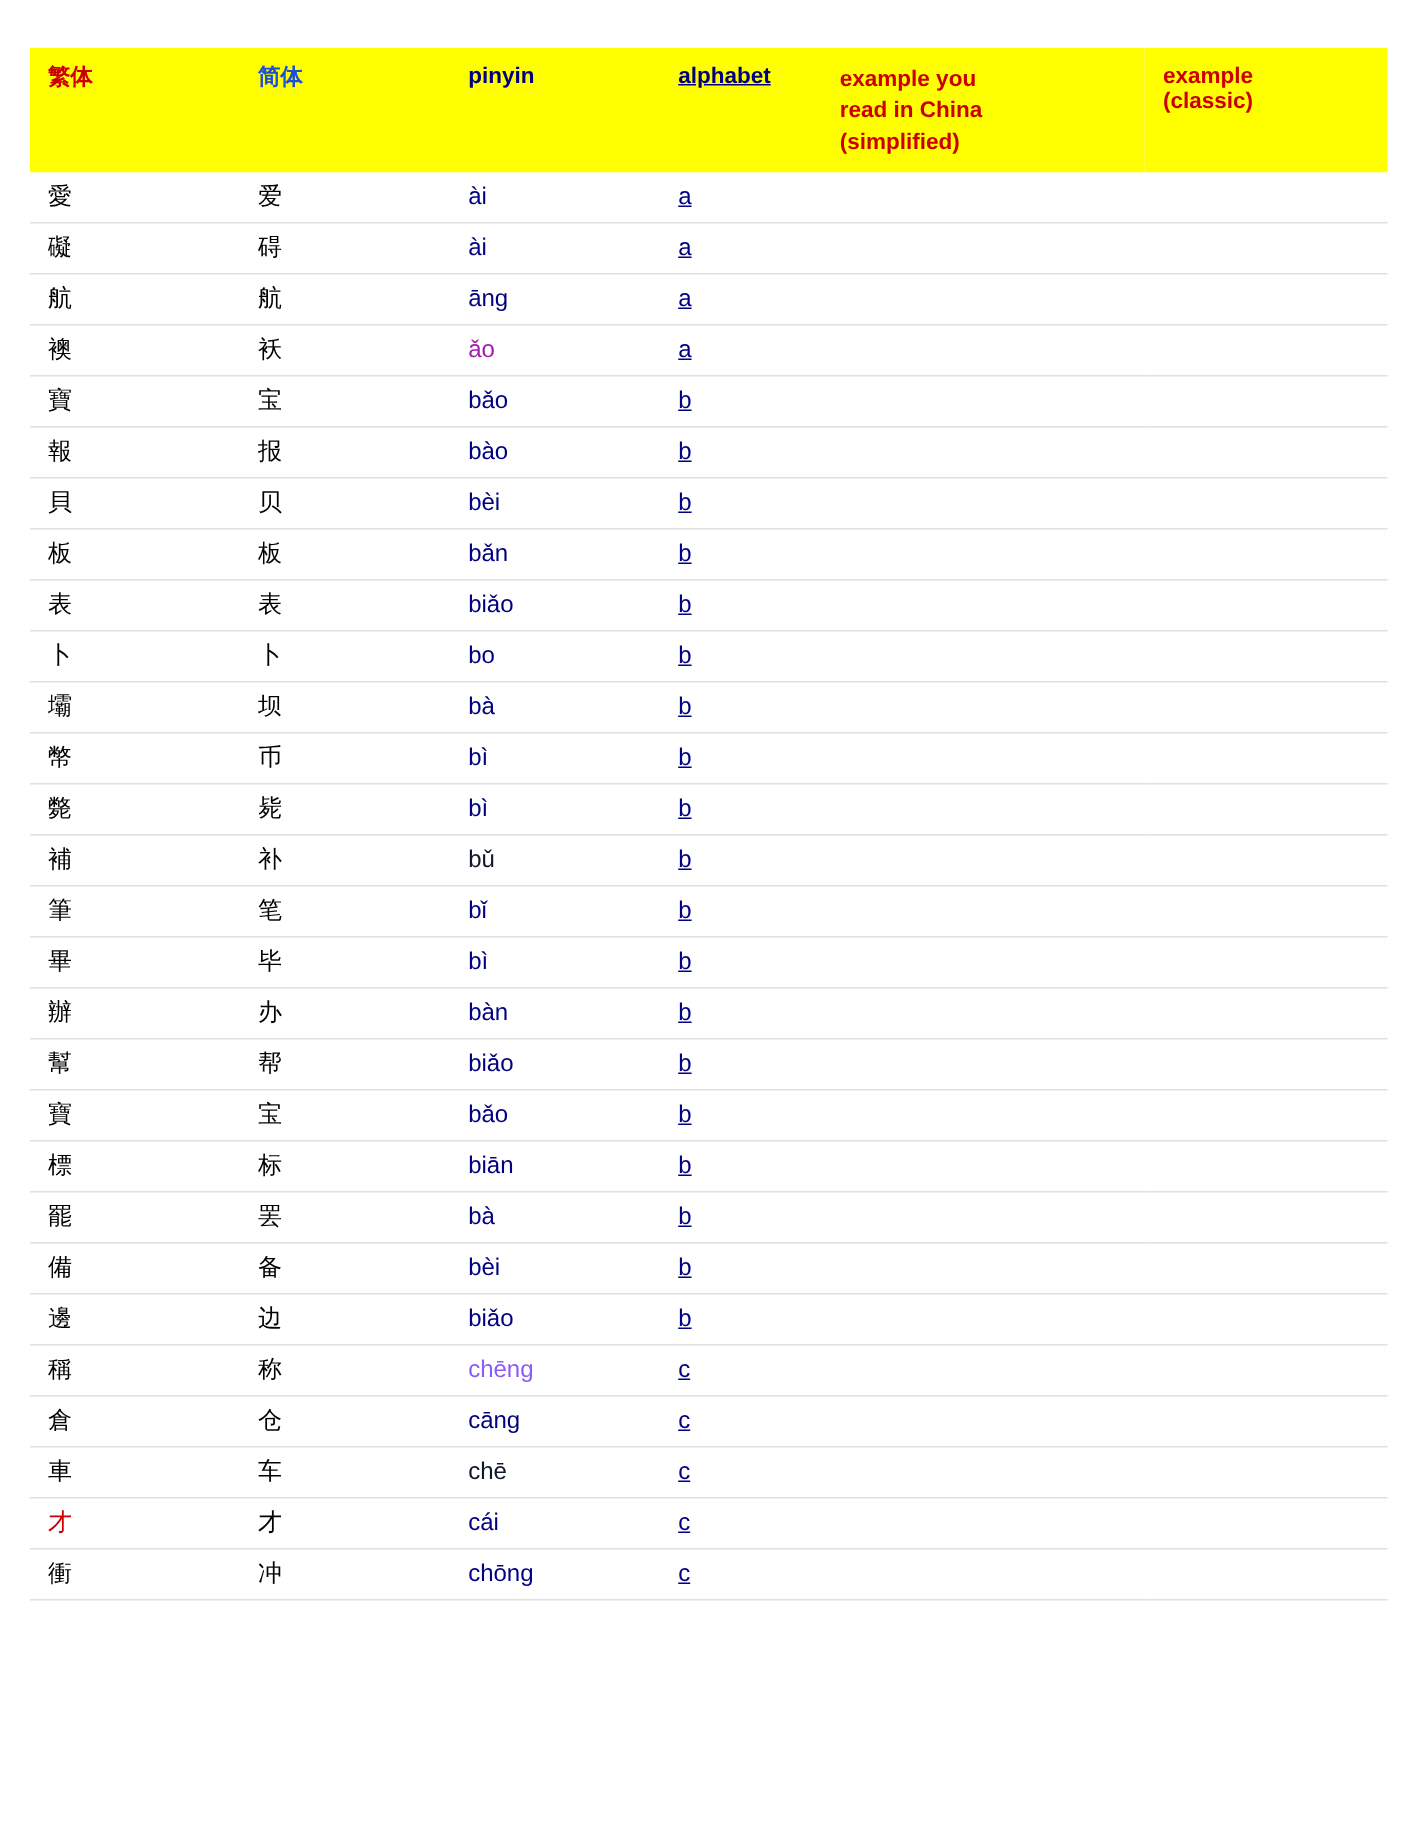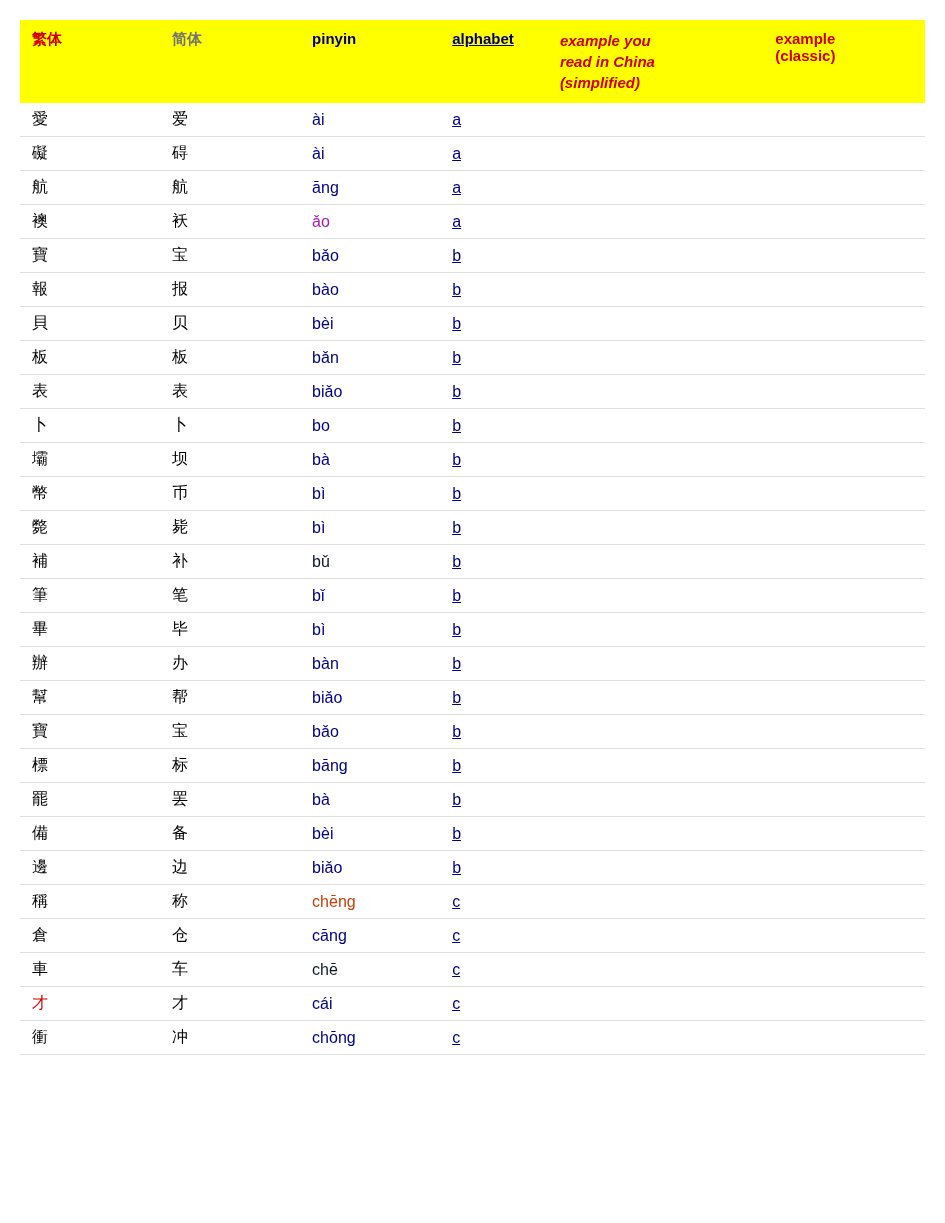--- a/index.html
+++ b/index.html
@@ -8,21 +8,21 @@
       box-sizing: border-box;
     }
     body {
       background: #ffffff;
       font-family: Arial, sans-serif;
       padding: 20px;
     }
     .table-container {
       width: 100%;
       max-width: 905px;
-      margin: 0 auto;
+      margin: 12px auto;
     }
     table {
       width: 100%;
       border-collapse: collapse;
       font-size: 16px;
     }
     thead tr {
       background-color: #ffff00;
     }
     thead th {
@@ -51,34 +51,33 @@
       color: #000000;
       font-size: 16px;
       vertical-align: middle;
     }
     .col-traditional {
       width: 130px;
       color: #cc0000;
     }
     .col-simplified {
       width: 130px;
-      color: #737373;
+      color: #1d4ed8;
     }
     .col-pinyin {
       width: 130px;
       color: #000080;
     }
     .col-alphabet {
       width: 100px;
       color: #000080;
       text-decoration: underline;
     }
     .col-example-simplified {
       width: 200px;
-      font-style: italic;
     }
     .col-example-classic {
       width: 150px;
     }
   </style>
 </head>
 <body>
 
 <div class="table-container">
   <table>
@@ -248,21 +247,21 @@
     <td class="col-traditional" style="color:#000000">寶</td>
     <td class="col-simplified" style="color:#000000">宝</td>
     <td class="col-pinyin" style="color:#000080">bǎo</td>
     <td class="col-alphabet" style="color:#000080">b</td>
     <td class="col-example-simplified"></td>
     <td class="col-example-classic"></td>
   </tr>
         <tr>
     <td class="col-traditional" style="color:#000000">標</td>
     <td class="col-simplified" style="color:#000000">标</td>
-    <td class="col-pinyin" style="color:#000080">bāng</td>
+    <td class="col-pinyin" style="color:#000080">biān</td>
     <td class="col-alphabet" style="color:#000080">b</td>
     <td class="col-example-simplified"></td>
     <td class="col-example-classic"></td>
   </tr>
         <tr>
     <td class="col-traditional" style="color:#000000">罷</td>
     <td class="col-simplified" style="color:#000000">罢</td>
     <td class="col-pinyin" style="color:#000080">bà</td>
     <td class="col-alphabet" style="color:#000080">b</td>
     <td class="col-example-simplified"></td>
@@ -280,21 +279,21 @@
     <td class="col-traditional" style="color:#000000">邊</td>
     <td class="col-simplified" style="color:#000000">边</td>
     <td class="col-pinyin" style="color:#000080">biǎo</td>
     <td class="col-alphabet" style="color:#000080">b</td>
     <td class="col-example-simplified"></td>
     <td class="col-example-classic"></td>
   </tr>
         <tr>
     <td class="col-traditional" style="color:#000000">稱</td>
     <td class="col-simplified" style="color:#000000">称</td>
-    <td class="col-pinyin" style="color:#c2410c">chēng</td>
+    <td class="col-pinyin" style="color:#8b5cf6">chēng</td>
     <td class="col-alphabet" style="color:#000080">c</td>
     <td class="col-example-simplified"></td>
     <td class="col-example-classic"></td>
   </tr>
         <tr>
     <td class="col-traditional" style="color:#000000">倉</td>
     <td class="col-simplified" style="color:#000000">仓</td>
     <td class="col-pinyin" style="color:#000080">cāng</td>
     <td class="col-alphabet" style="color:#000080">c</td>
     <td class="col-example-simplified"></td>

